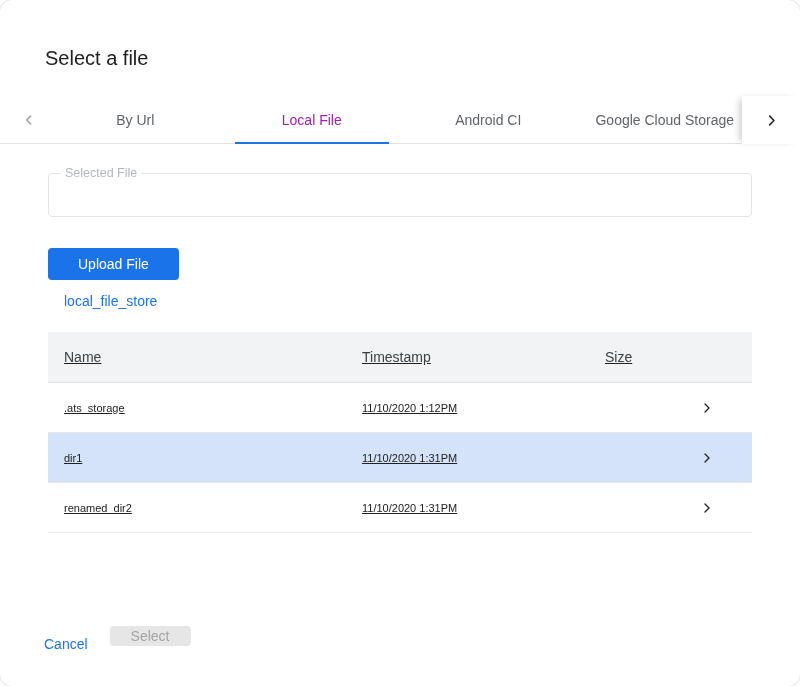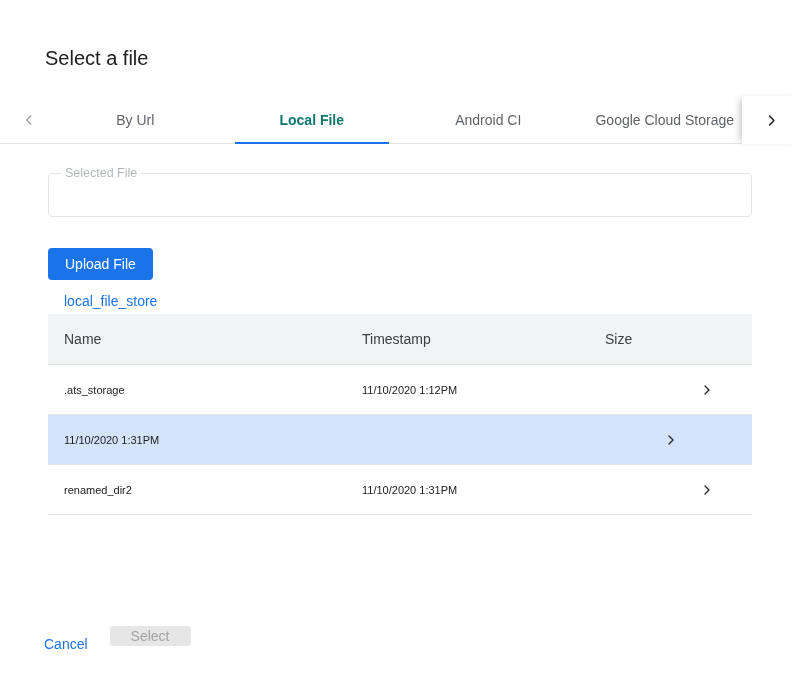--- a/index.html
+++ b/index.html
@@ -7,21 +7,21 @@
   body {
     font-family: "Liberation Sans", "DejaVu Sans", sans-serif;
     background: #ffffff;
     color: #212124;
   }
   .dialog {
     position: relative;
     width: 800px;
     height: 686px;
     background: #fff;
-    border-radius: 0;
+    border-radius: 12px;
     box-shadow: 0 0 2px rgba(0,0,0,.28);
     overflow: hidden;
   }
   
   .dialog-title {
     padding: 47px 45px 0 45px;
     font-size: 20px;
     line-height: 22px;
     font-weight: 400;
     color: #212124;
@@ -61,21 +61,21 @@
     flex: 1;
     position: relative;
     display: flex;
     align-items: center;
     justify-content: center;
     font-size: 14px;
     color: #5f6368;
     cursor: pointer;
     white-space: nowrap;
   }
-  .tab.active { color: #0f766e; font-weight: 700; }
+  .tab.active { color: #a21caf; font-weight: 400; }
   .tab.active::after {
     content: "";
     position: absolute;
     left: 0; right: 0; bottom: 0;
     height: 2px;
     background: #1a73e8;
     z-index: 1;
   }
   
   .field {
@@ -103,41 +103,42 @@
     background: transparent;
     padding: 0 14px;
     font-size: 14px;
     font-family: inherit;
     color: #212124;
   }
   
   .upload-btn {
     display: inline-block;
     margin: 31px 0 0 48px;
-    padding: 8px 17px;
+    padding: 8px 30px;
     background: #1a73e8;
     color: #ffffff;
     border: none;
     border-radius: 4px;
     font-size: 14px;
     font-family: inherit;
     cursor: pointer;
   }
   
   .store-link {
     display: inline-block;
     margin: 13px 18px 0 64px;
     color: #1a73e8;
     font-size: 14px;
     text-decoration: none;
     cursor: pointer;
   }
   
   .file-table {
-    margin: 4px 48px 0 48px;
+    margin: 22px 48px 0 48px;
+    text-decoration: underline;
   }
   .t-row {
     display: grid;
     grid-template-columns: 298px 243px 96px 1fr;
     align-items: center;
     padding: 0 16px;
     height: 50px;
     border-bottom: 1px solid #e6e6e6;
     background: #fff;
   }
@@ -254,20 +255,21 @@
       <div class="cell cell-arrow">
         <span>
           <svg class="icon-svg" width="12" height="12" viewBox="0 0 24 24">
             <path d="M8 4l8 8-8 8" fill="none" stroke="currentColor" stroke-width="2.6" stroke-linecap="round" stroke-linejoin="round"></path>
           </svg>
         </span>
       </div>
     </div>
 
     <div class="t-row t-body-row selected">
+      <div class="cell">dir1</div>
       <div class="cell">11/10/2020 1:31PM</div>
       <div class="cell"></div>
       <div class="cell cell-arrow">
         <span>
           <svg class="icon-svg" width="12" height="12" viewBox="0 0 24 24">
             <path d="M8 4l8 8-8 8" fill="none" stroke="currentColor" stroke-width="2.6" stroke-linecap="round" stroke-linejoin="round"></path>
           </svg>
         </span>
       </div>
     </div>

